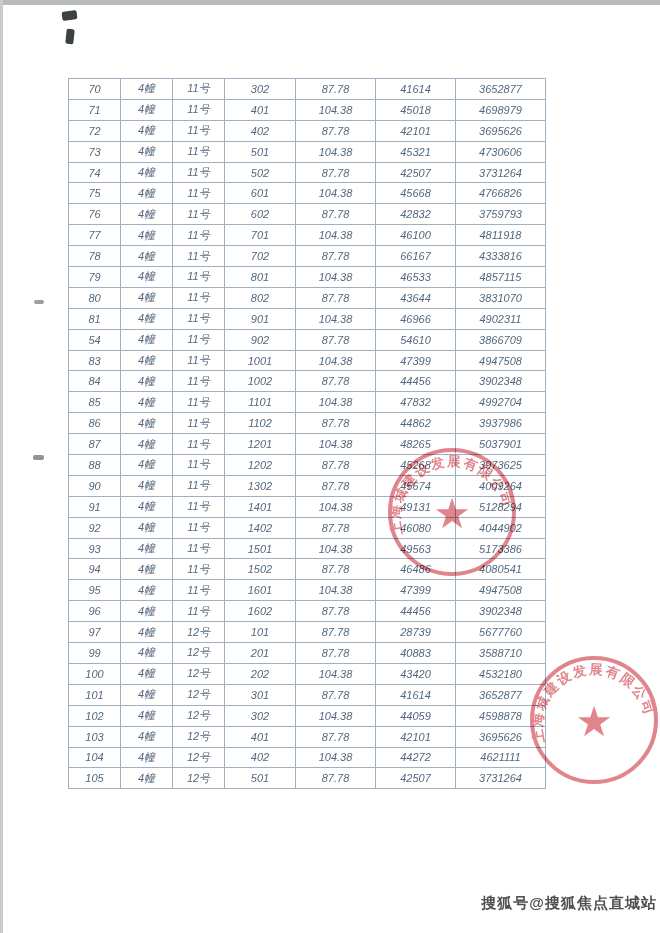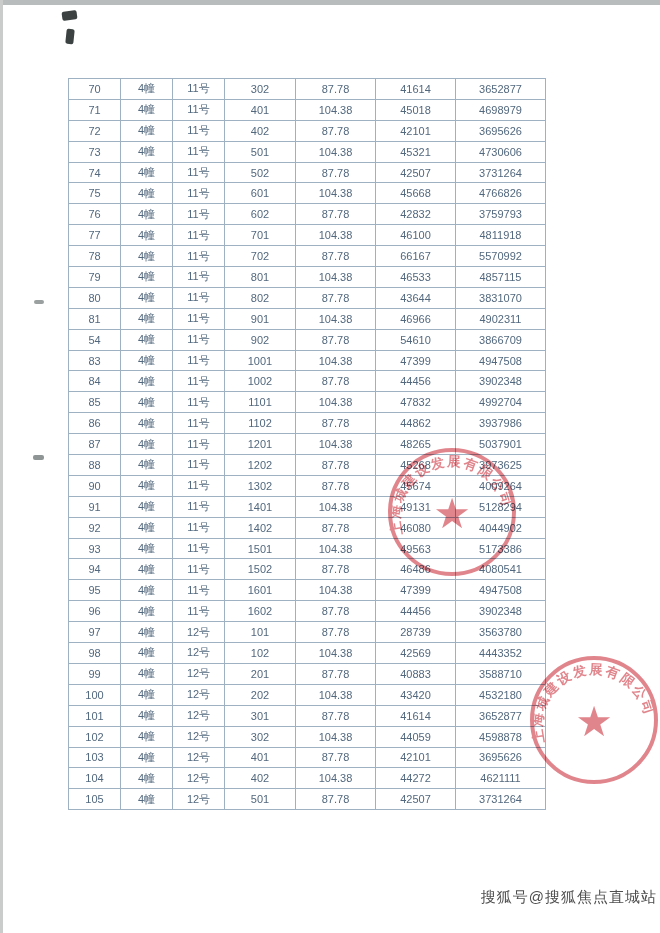--- a/index.html
+++ b/index.html
@@ -18,35 +18,35 @@
   .edge-left{position:absolute;left:0;top:0;width:3px;height:933px;background:#c9cccb;}
   
   .mark{position:absolute;background:#3c4242;border-radius:2px;}
   .m1{left:62px;top:11px;width:15px;height:9px;transform:rotate(-8deg);}
   .m2{left:66px;top:29px;width:8px;height:15px;transform:rotate(6deg);}
   .m3{left:34px;top:300px;width:10px;height:4px;background:#9aa0a0;}
   .m4{left:33px;top:455px;width:11px;height:5px;background:#8f9595;}
 
   table.price{
     position:absolute;left:68px;top:78px;
-    border-collapse:collapse;table-layout:fixed;width:477px;
+    border-collapse:collapse;table-layout:fixed;width:477px;font-style:italic;
   }
   table.price td{
     border:1px solid #9db1c2;
     height:19.9px;padding:0 2px;
     font-size:11px;color:#52687e;
     text-align:center;vertical-align:middle;
     overflow:hidden;white-space:nowrap;
   }
   .stamp{position:absolute;mix-blend-mode:multiply;opacity:0.62;}
   .stamp1{left:382px;top:442px;}
   .stamp2{left:524px;top:650px;}
   .watermark{
-    position:absolute;right:3px;bottom:26px;
-    font-size:15px;font-weight:normal;color:#4f4f4f;
+    position:absolute;right:3px;bottom:20px;
+    font-size:15px;font-weight:bold;color:#4f4f4f;
     text-shadow:0 0 3px #ffffff,0 0 6px #ffffff;
     letter-spacing:1px;
   }
 </style>
 </head>
 <body>
 
 <div class="page">
 
   <div class="edge-top"></div>
@@ -139,21 +139,21 @@
           <td>46100</td>
           <td>4811918</td>
         </tr>
         <tr>
           <td>78</td>
           <td>4幢</td>
           <td>11号</td>
           <td>702</td>
           <td>87.78</td>
           <td>66167</td>
-          <td>5570992</td>
+          <td>4333816</td>
         </tr>
         <tr>
           <td>79</td>
           <td>4幢</td>
           <td>11号</td>
           <td>801</td>
           <td>104.38</td>
           <td>46533</td>
           <td>4857115</td>
         </tr>
@@ -301,30 +301,21 @@
           <td>44456</td>
           <td>3902348</td>
         </tr>
         <tr>
           <td>97</td>
           <td>4幢</td>
           <td>12号</td>
           <td>101</td>
           <td>87.78</td>
           <td>28739</td>
-          <td>3563780</td>
-        </tr>
-        <tr>
-          <td>98</td>
-          <td>4幢</td>
-          <td>12号</td>
-          <td>102</td>
-          <td>104.38</td>
-          <td>42569</td>
-          <td>4443352</td>
+          <td>5677760</td>
         </tr>
         <tr>
           <td>99</td>
           <td>4幢</td>
           <td>12号</td>
           <td>201</td>
           <td>87.78</td>
           <td>40883</td>
           <td>3588710</td>
         </tr>

